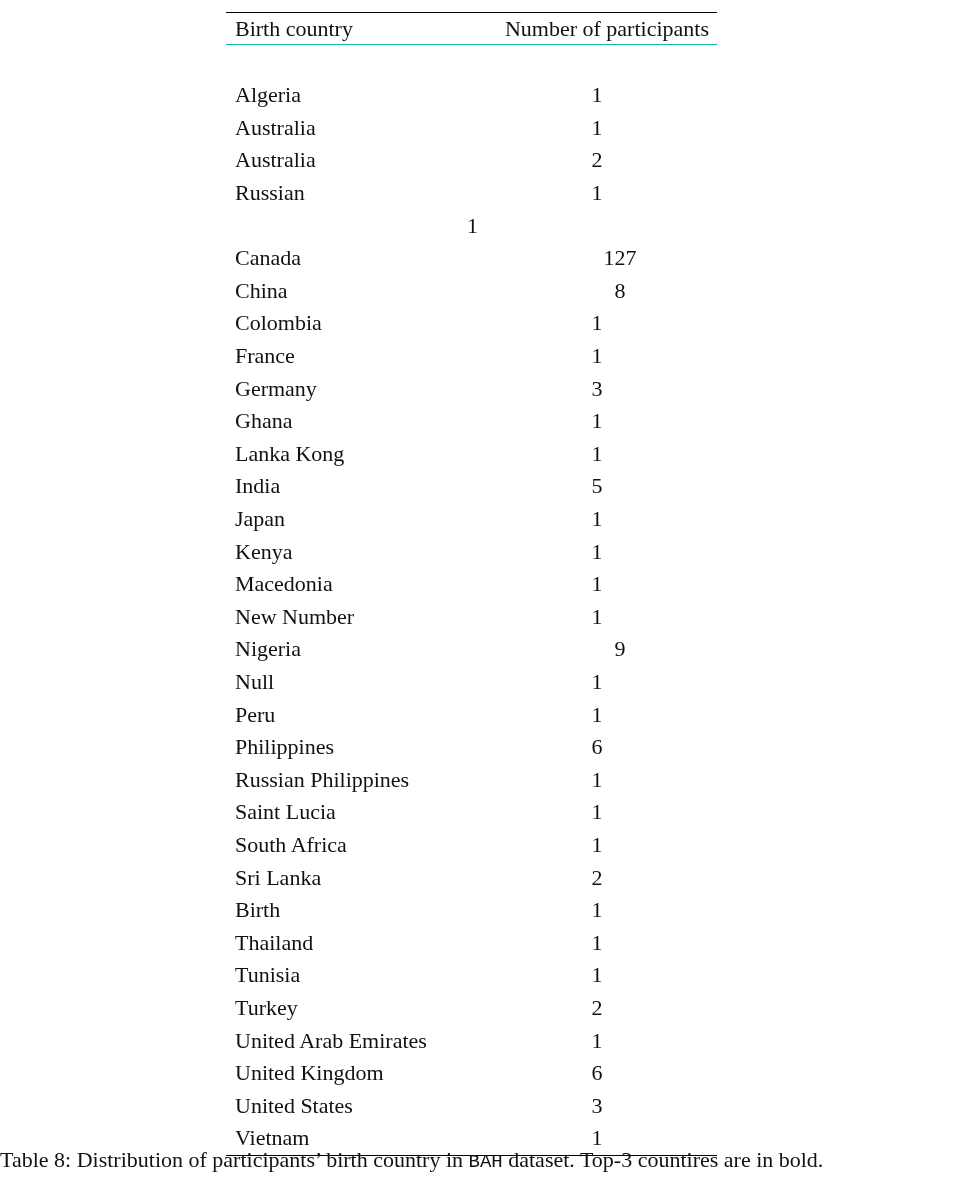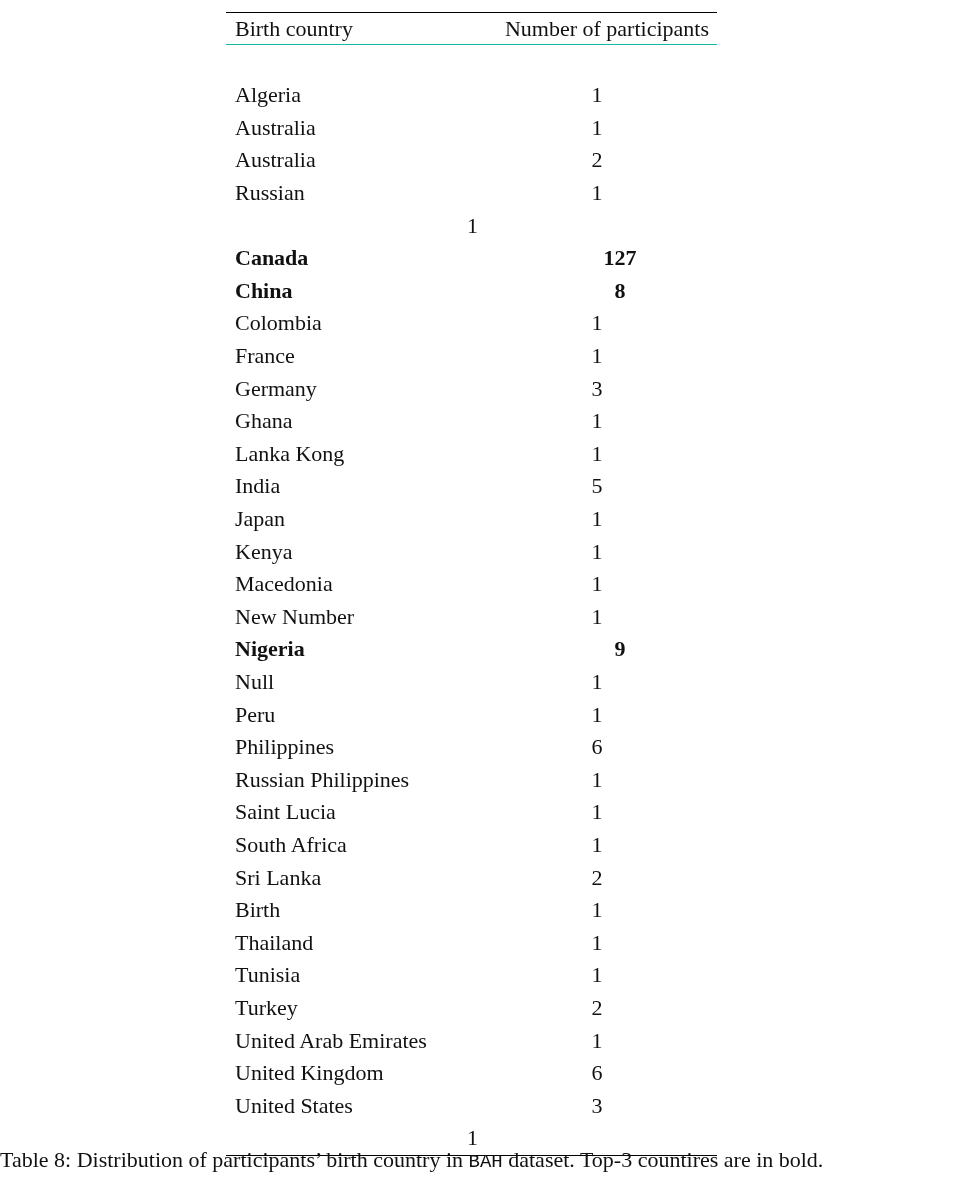--- a/index.html
+++ b/index.html
@@ -3,21 +3,21 @@
 <meta charset="utf-8">
 <style>
   html,body{margin:0;padding:0;background:#fff;}
   body{width:953px;height:1182px;position:relative;font-family:"Liberation Serif","DejaVu Serif",serif;color:#111;}
   .tbl{position:absolute;left:226px;top:12px;width:491px;border-top:1.5px solid #000;border-bottom:1.5px solid #000;}
   .hdr{display:flex;height:31px;align-items:center;border-bottom:1px solid #14b8a6;font-size:22px;}
   .row{display:flex;height:32.6px;align-items:center;font-size:22px;}
   .c1{width:240px;padding-left:9px;}
   .c2{flex:1;text-align:center;padding-left:2px;}
   .hdr .c2{text-align:right;padding-right:8px;}
-  .b{font-weight:bold;gap:46px;}
+  .b{font-weight:normal;gap:46px;}
   .body{padding-top:0px;margin-top:34px;}
   .cap{position:absolute;left:0;top:1147px;width:892px;font-size:22px;white-space:nowrap;}
   .mono{font-family:"Liberation Mono","DejaVu Sans Mono",monospace;font-size:19px;}
 </style>
 </head>
 <body>
 
 <div class="tbl">
   <div class="hdr">
     <div class="c1">Birth country</div>
@@ -145,18 +145,19 @@
       </div>
       <div class="row">
         <div class="c1">United Kingdom</div>
         <div class="c2">6</div>
       </div>
       <div class="row">
         <div class="c1">United States</div>
         <div class="c2">3</div>
       </div>
       <div class="row">
+        <div class="c1">Vietnam</div>
         <div class="c2">1</div>
       </div>
     </div>
 </div>
 
 <div class="cap"><span>Table 8: Distribution of participants’ birth country in </span><span class="mono">BAH</span><span> dataset. Top-3 countires are in bold.</span></div>
 
 </body></html>

